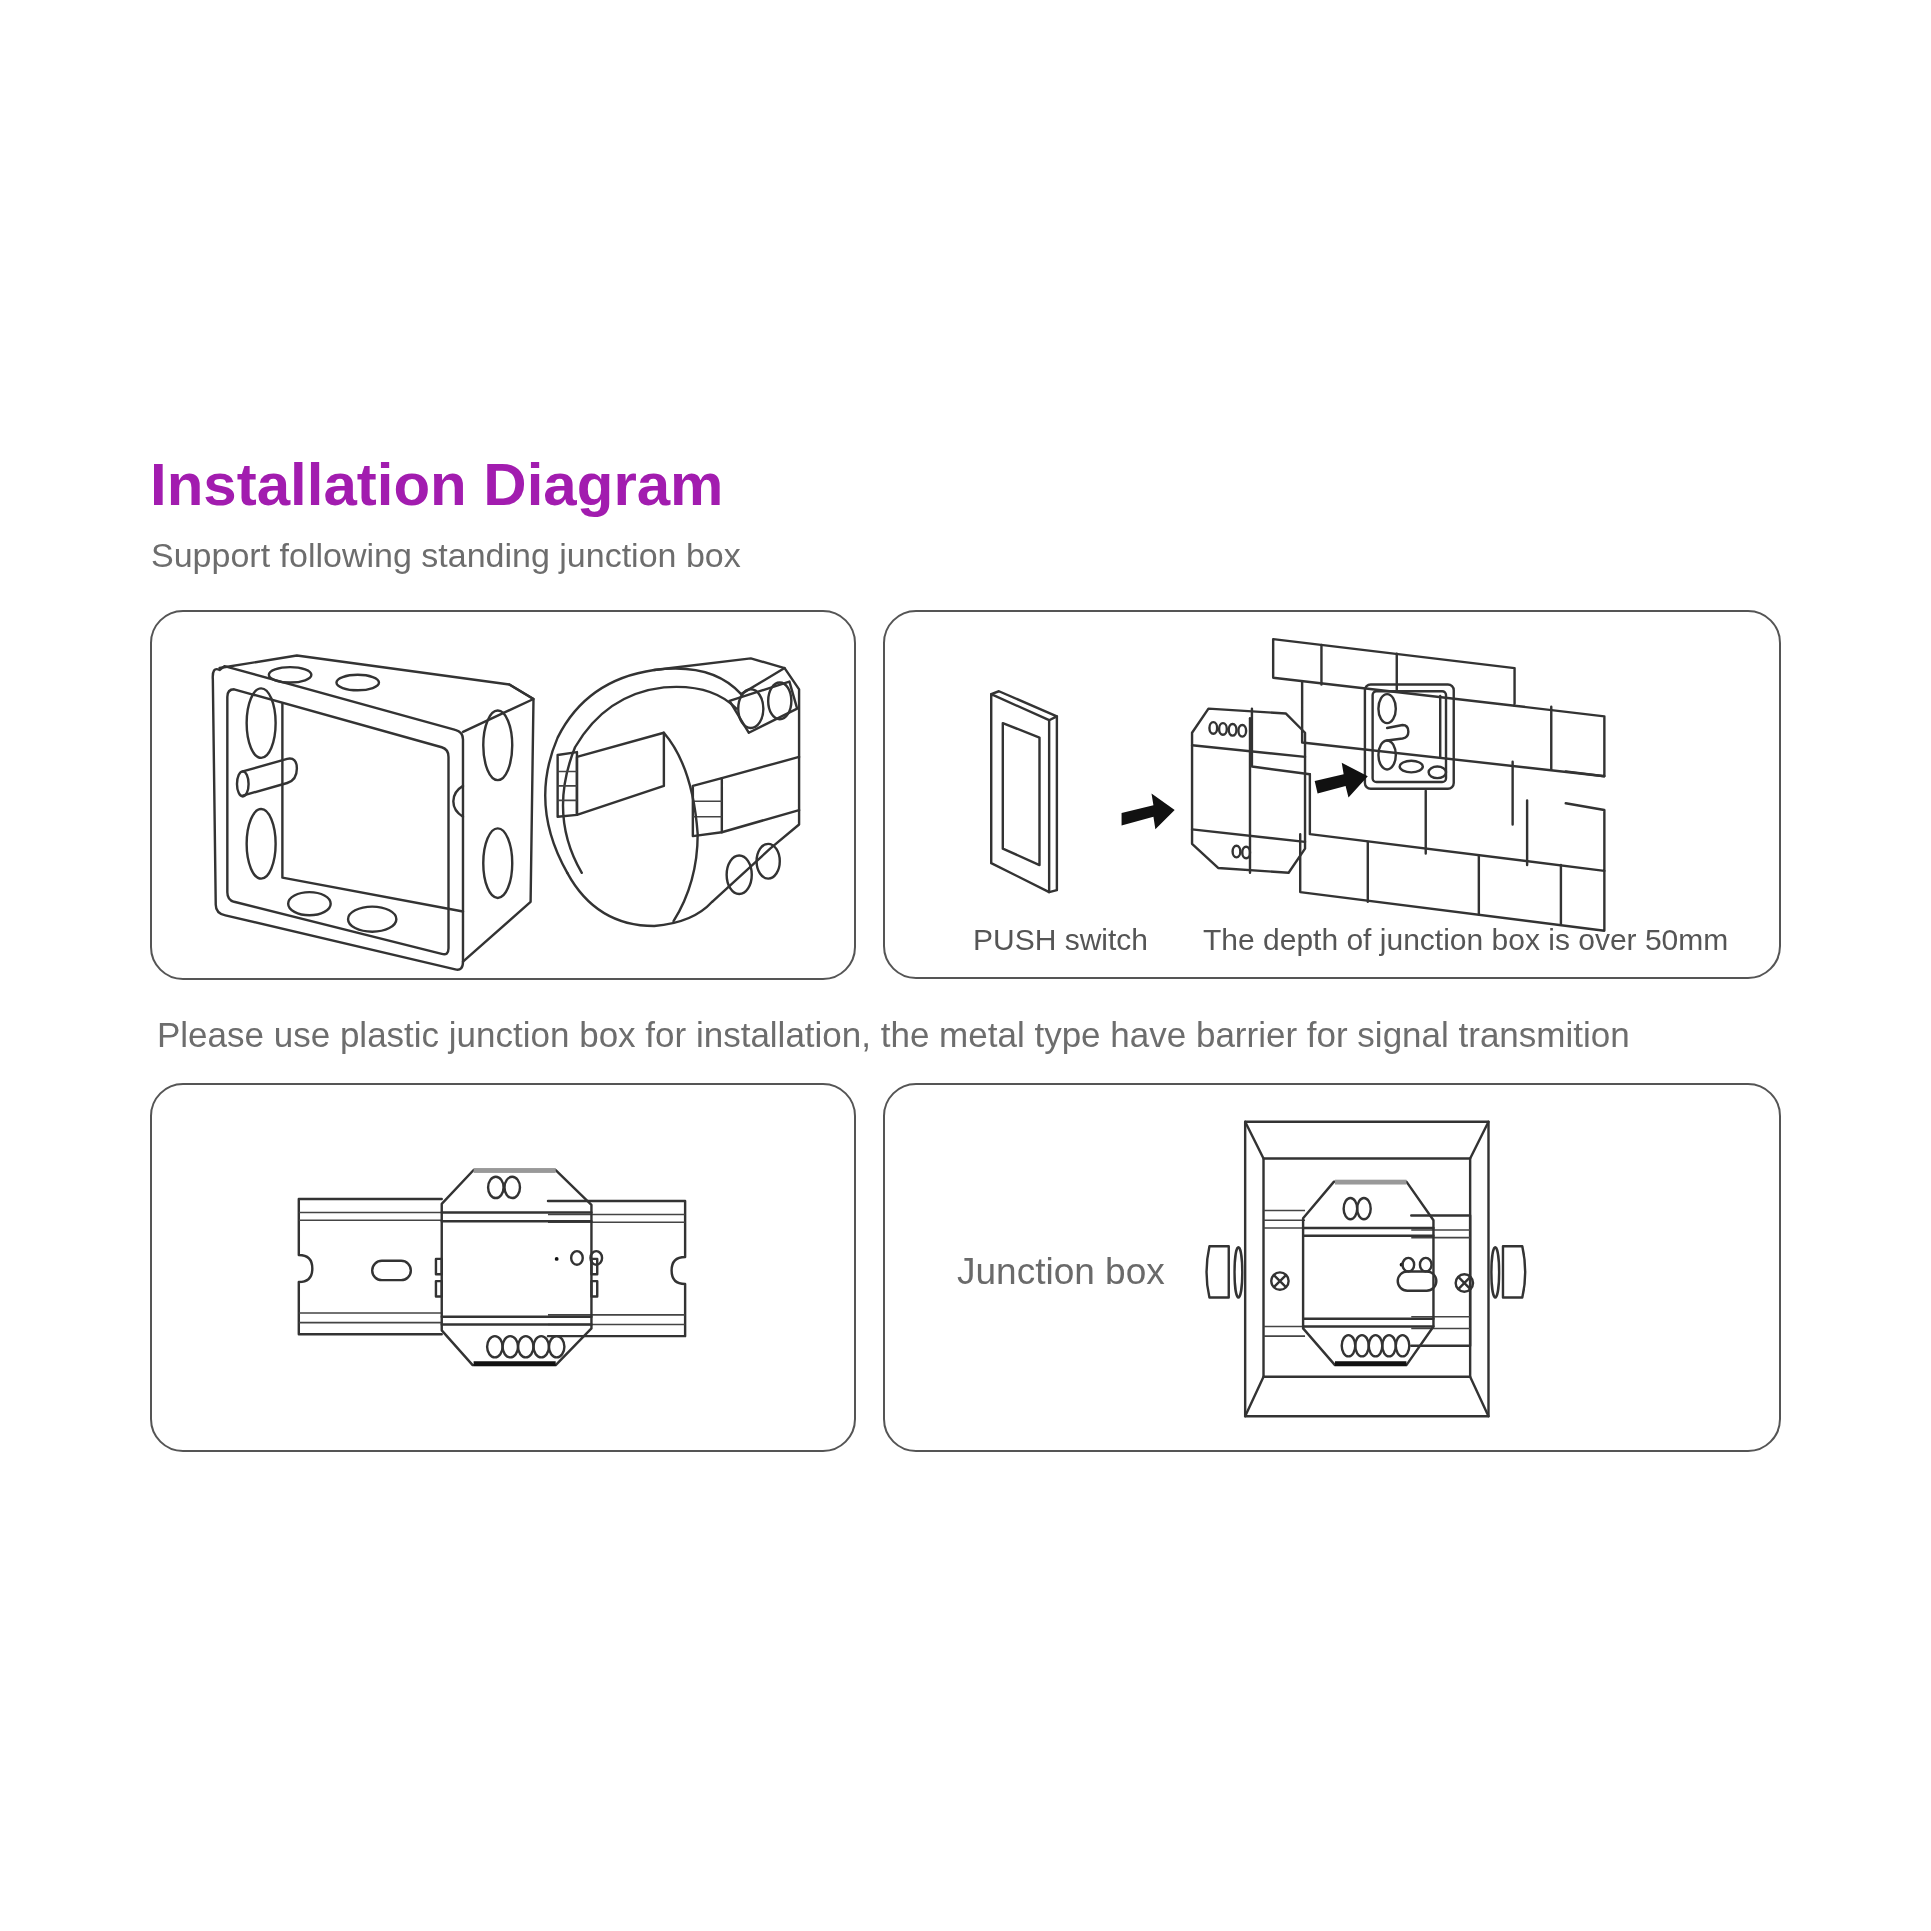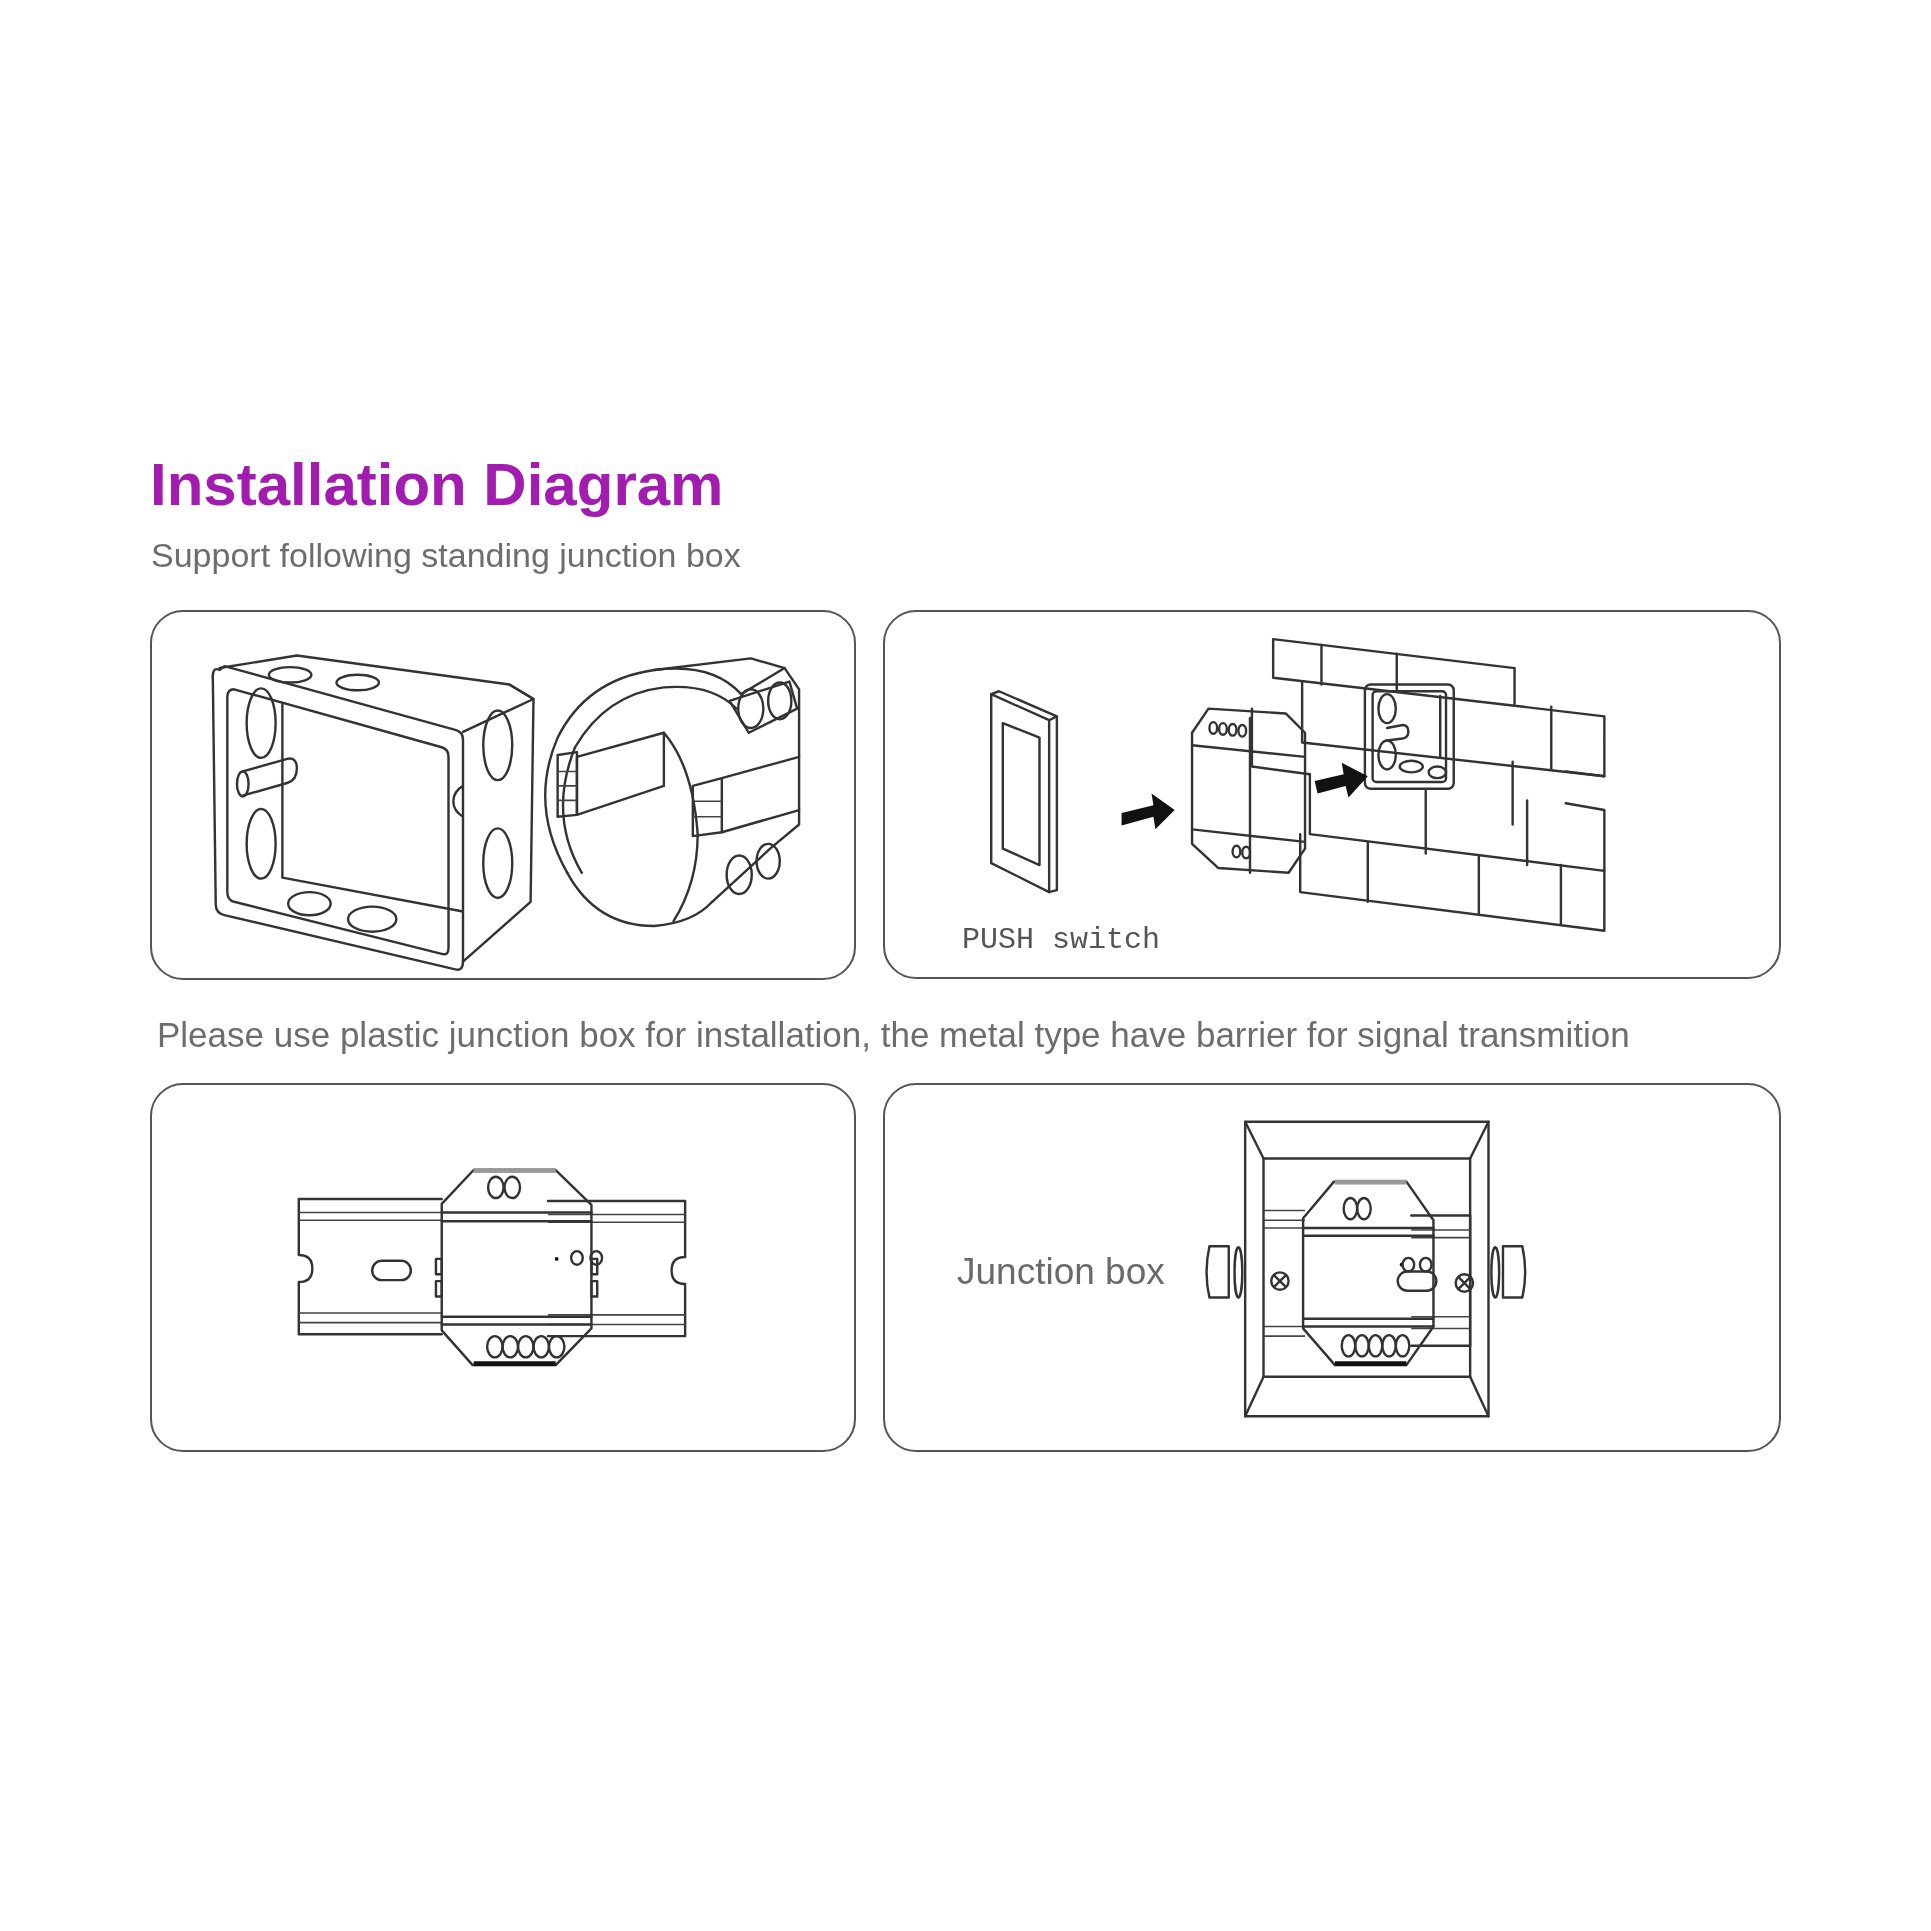--- a/index.html
+++ b/index.html
@@ -109,21 +109,22 @@
       <path class="ln" d="M318 138 L435 150 M318 225 L435 238"></path>
       <path class="ln" d="M378 110 L378 270"></path>
       <ellipse class="ln" cx="340" cy="120" rx="4" ry="6"></ellipse>
       <ellipse class="ln" cx="350" cy="121" rx="4" ry="6"></ellipse>
       <ellipse class="ln" cx="360" cy="122" rx="4" ry="6"></ellipse>
       <ellipse class="ln" cx="370" cy="123" rx="4" ry="6"></ellipse>
       <ellipse class="ln" cx="364" cy="248" rx="4" ry="6"></ellipse>
       <ellipse class="ln" cx="374" cy="249" rx="4" ry="6"></ellipse>
     </g>
   </svg>
-  <span class="label" style="left:77px; top:311px;font-family:Liberation Mono, monospace;">PUSH switch</span>
+  <span class="label" style="left:88px; top:311px;">PUSH switch</span>
+  <span class="label" style="left:318px; top:311px;">The depth of junction box is over 50mm</span>
 </div>
 
 <p class="note">Please use plastic junction box for installation, the metal type have barrier for signal transmition</p>
 
 <div class="panel" id="p3">
   <svg width="706" height="369" viewBox="0 0 731 382">
     <g>
       <path class="ln" d="M152 118 L300 118 M152 118 L152 176 Q166 176 166 190 Q166 204 152 204 L152 258 L300 258"></path>
       <path class="ln" d="M410 120 L552 120 L552 178 Q538 178 538 192 Q538 206 552 206 L552 260 L410 260"></path>
       <path class="thin" d="M152 132 L300 132 M152 140 L300 140 M152 236 L300 236 M152 246 L300 246"></path>

